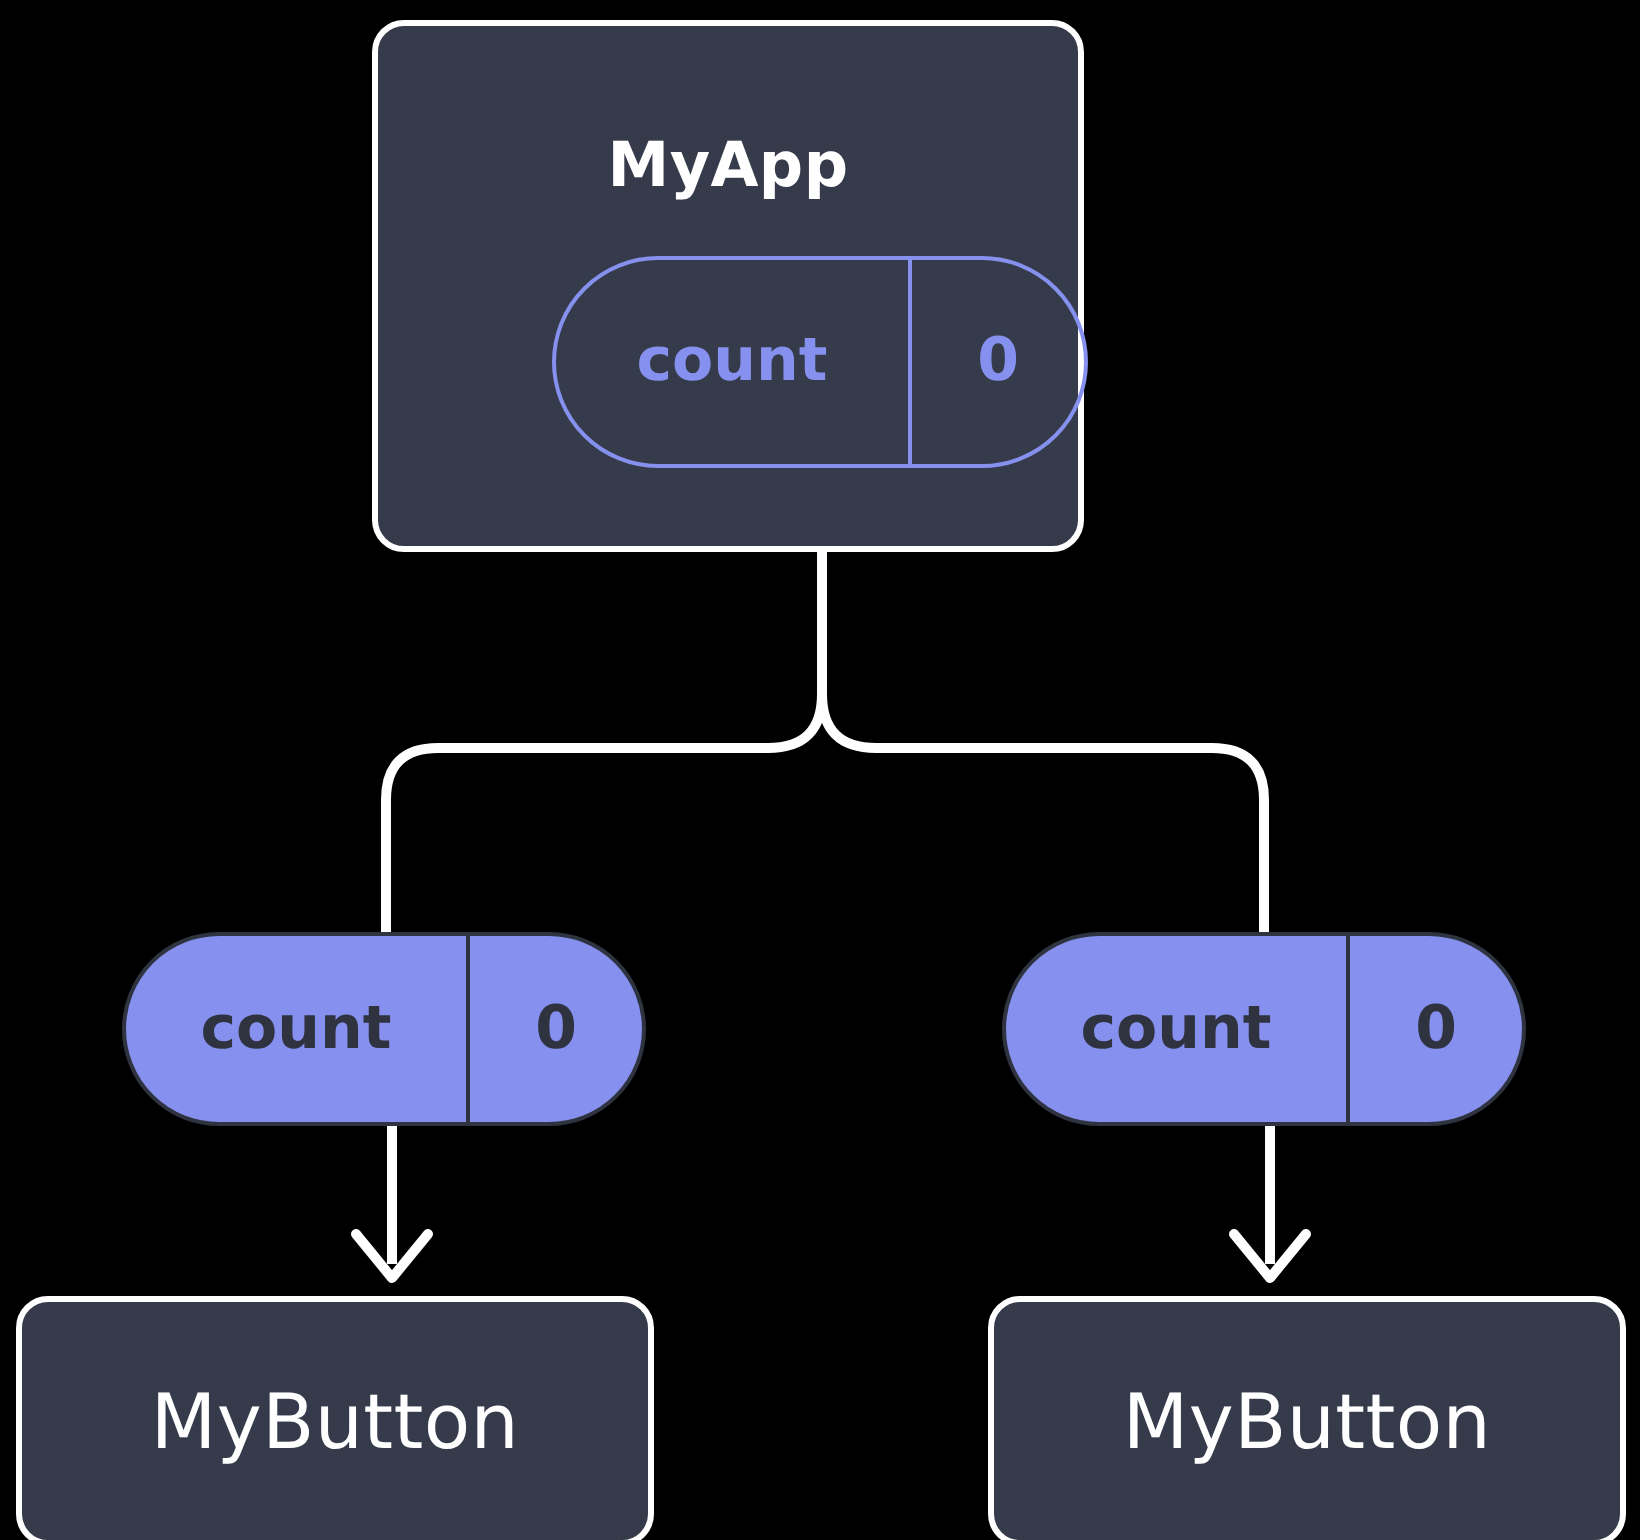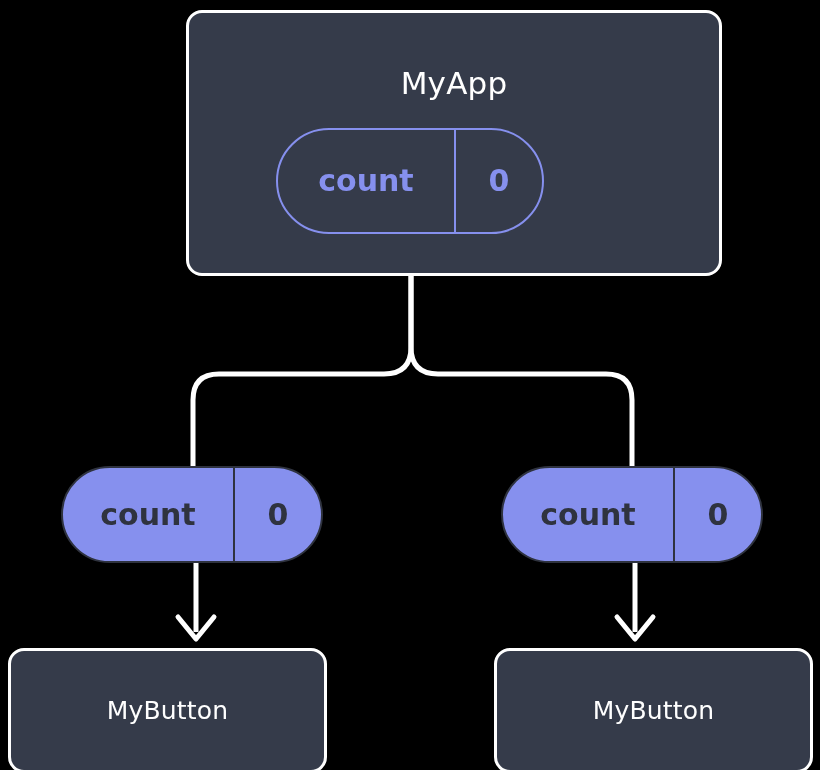--- a/index.html
+++ b/index.html
@@ -43,23 +43,24 @@
     font-size: 31px;
     line-height: 1;
     letter-spacing: 0.2px;
     white-space: nowrap;
   }
 
   
   #root-box {
     left: 186px;
     top: 10px;
-    width: 536px;
+    width: 356px;
     height: 266px;
     justify-content: flex-start;
+    font-weight: bold;
   }
   #root-box .comp-title {
     margin-top: 55px;
   }
 
   
   .leaf-box {
     height: 125px;
     justify-content: center;
   }
@@ -67,21 +68,21 @@
     left: 8px;
     top: 648px;
     width: 319px;
   }
   #leaf-box-right {
     left: 494px;
     top: 648px;
     width: 319px;
   }
   .leaf-box .comp-title {
-    font-size: 25px;
+    font-size: 38px;
   }
 
   
   .pill {
     position: absolute;
     z-index: 3;
     box-sizing: border-box;
     display: flex;
     align-items: stretch;
     border-radius: 999px;

